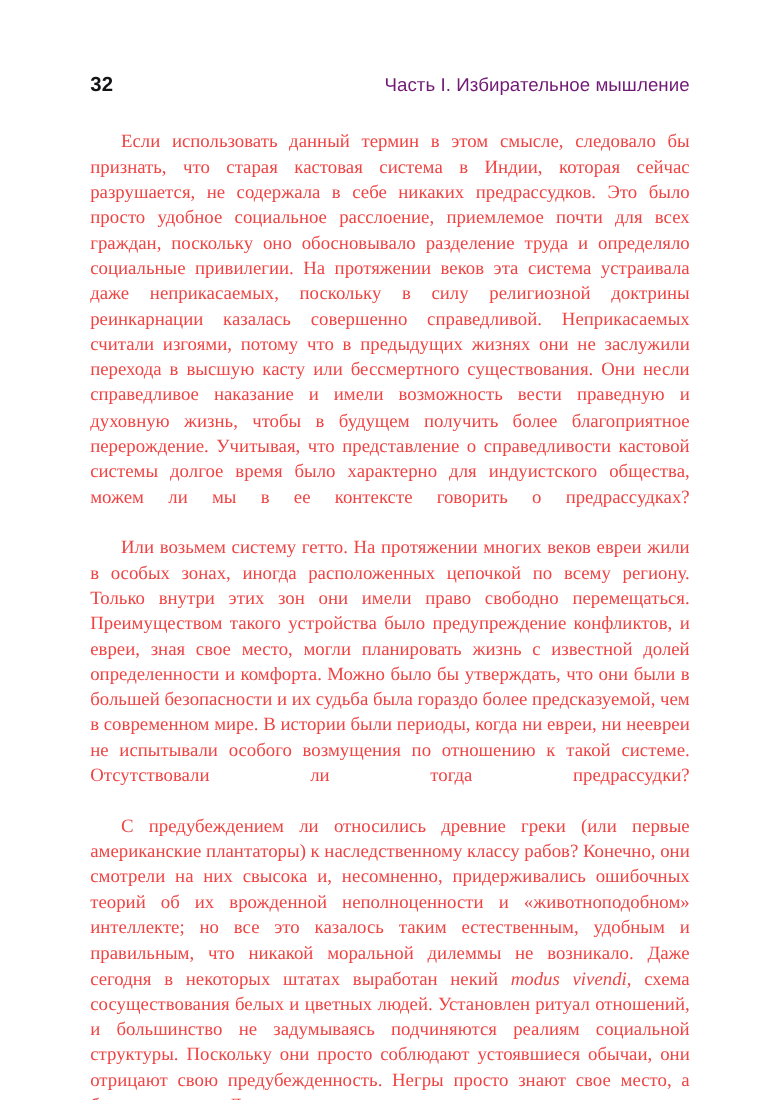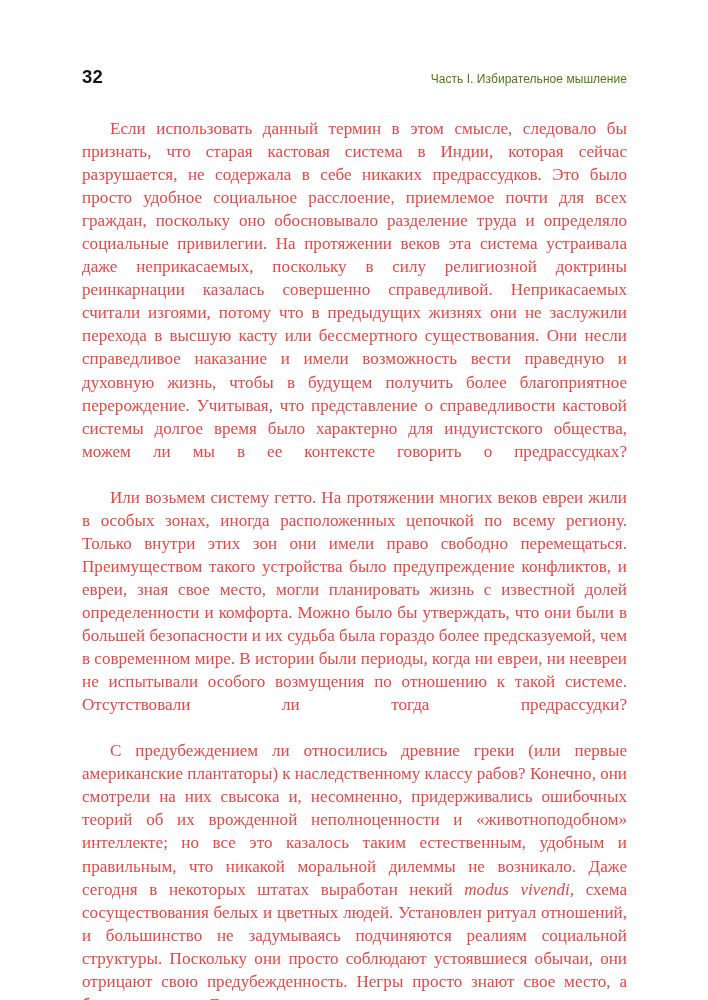--- a/index.html
+++ b/index.html
@@ -39,24 +39,24 @@
     font-family: "Liberation Sans", "DejaVu Sans", sans-serif;
     font-size: 18.5px;
     font-weight: 700;
     letter-spacing: 0.2px;
     color: #141416;
     line-height: 1;
   }
 
   .running-head {
     font-family: "Liberation Sans", "DejaVu Sans", sans-serif;
-    font-size: 12px;
+    font-size: 17px;
     font-weight: 400;
     letter-spacing: 0.05px;
-    color: #4d7c0f;
+    color: #701a75;
     line-height: 1;
     white-space: nowrap;
   }
 
   
   .text-column {
     position: absolute;
     top: 117px;
     left: 82px;
     width: 545px;

